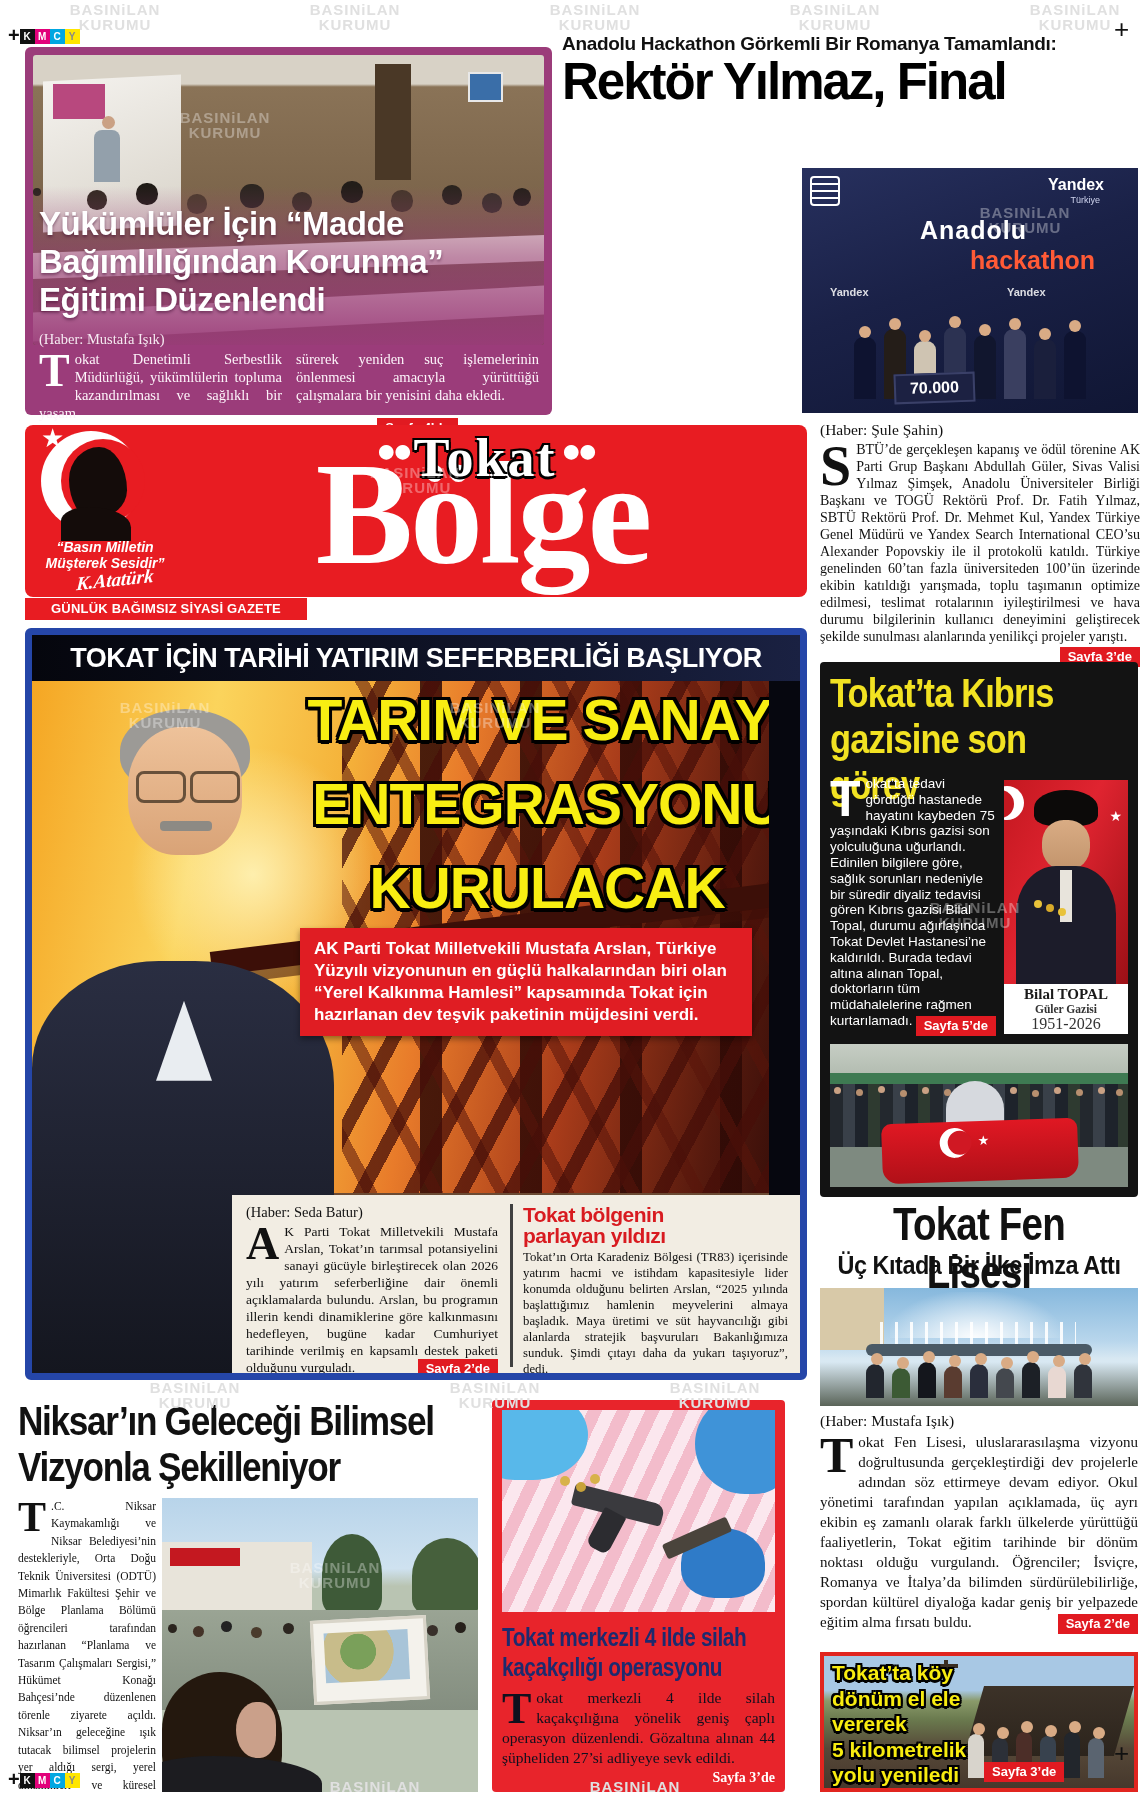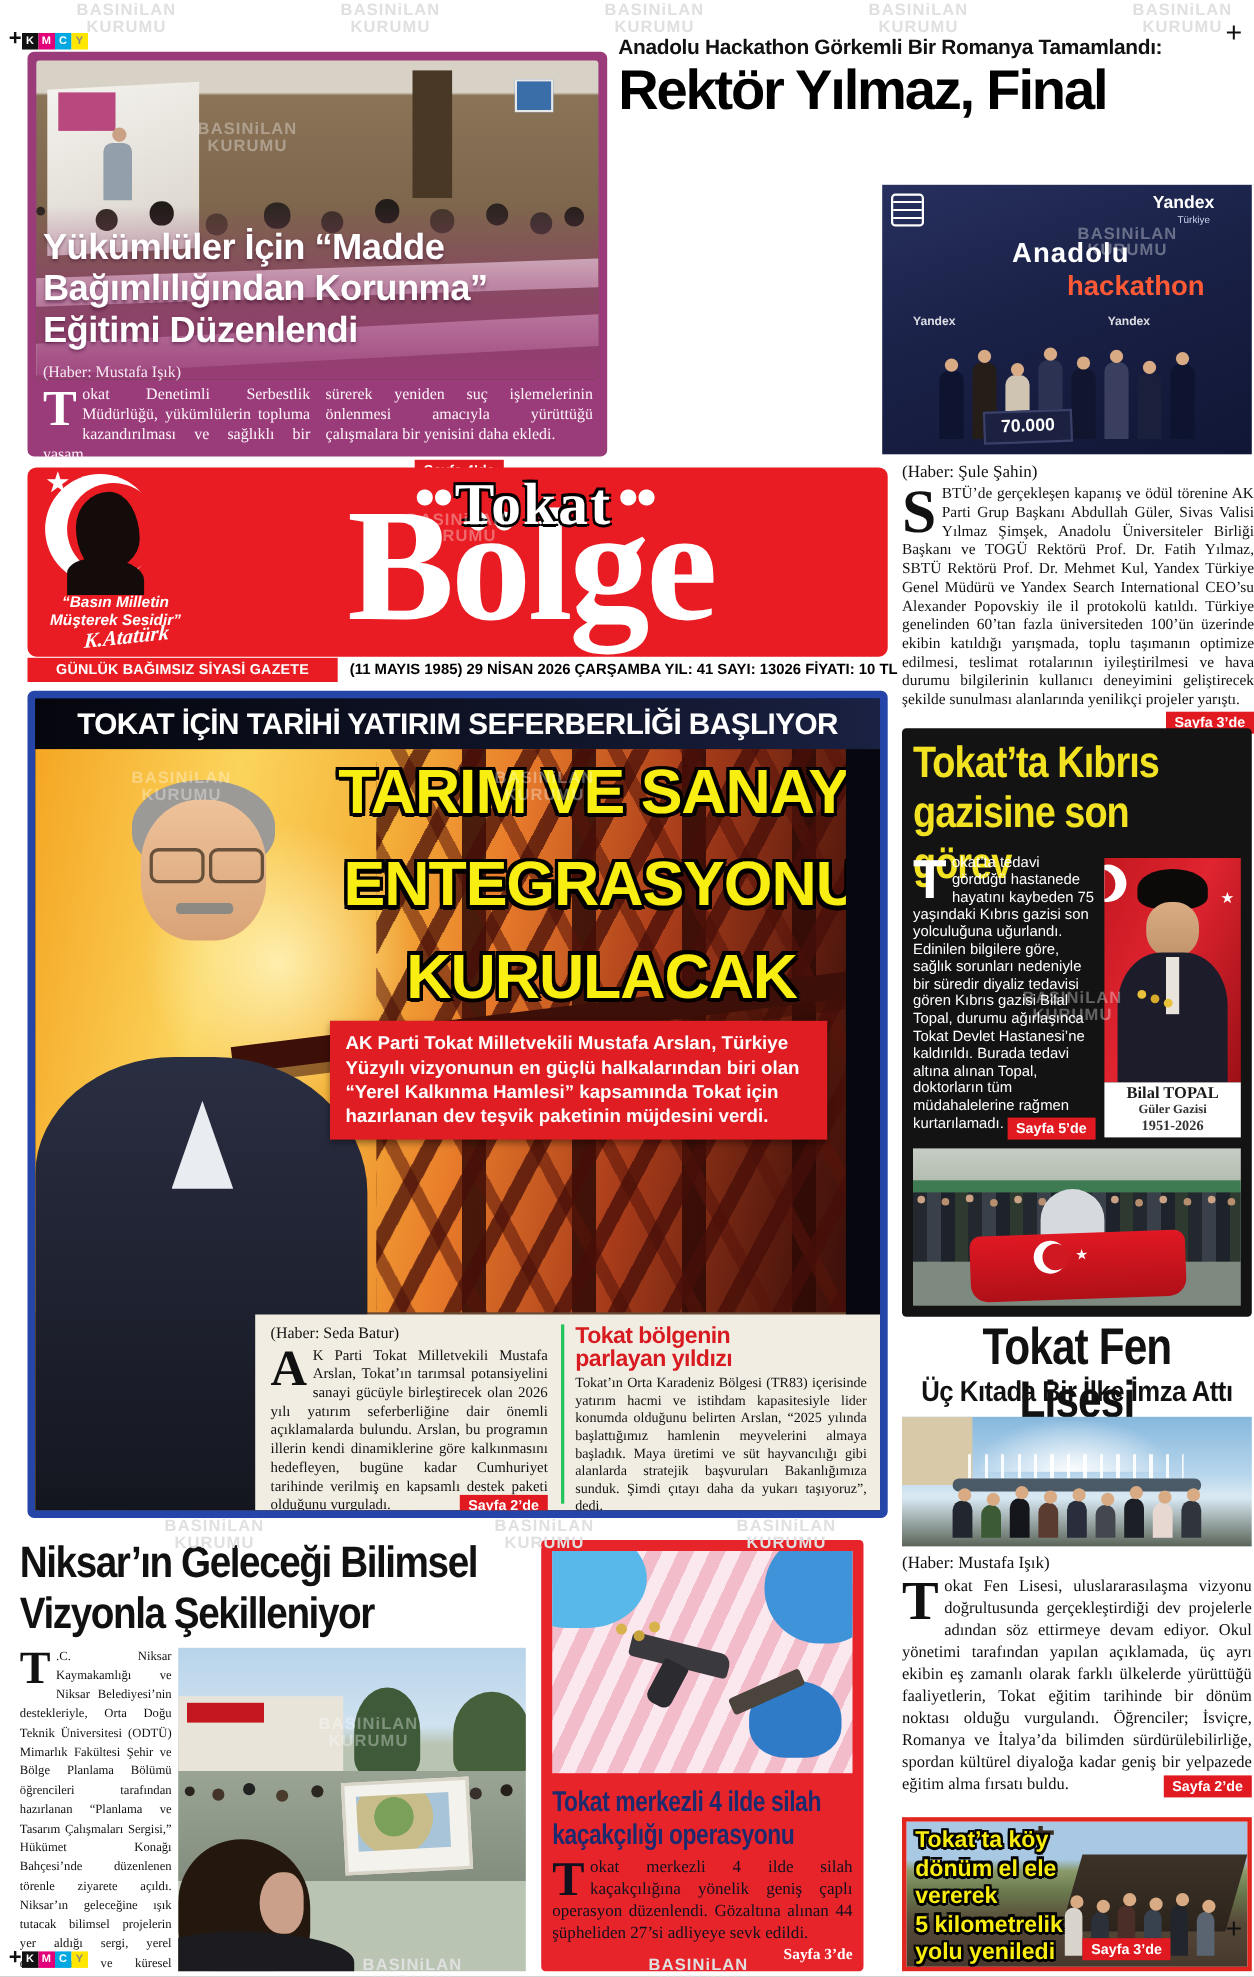--- a/index.html
+++ b/index.html
@@ -118,21 +118,20 @@
     </div>
     <div class="abs serif" style="left:30px;top:144px;width:120px;text-align:center;color:#fff;font-style:italic;font-weight:700;font-size:19px;transform:rotate(-6deg) skewX(-10deg);">K.Atatürk</div>
     <div class="abs" style="left:150px;top:2px;width:620px;text-align:center;z-index:2;">
       <span style="color:#fff;font-size:34px;letter-spacing:-4px;vertical-align:14px;">●●</span>
       <span class="serif" style="font-weight:900;font-size:54px;color:#fff;letter-spacing:2px;text-shadow:-2px -2px 0 #000,2px -2px 0 #000,-2px 2px 0 #000,2px 2px 0 #000,0 3px 0 #000;">Tokat</span>
       <span style="color:#fff;font-size:34px;letter-spacing:-4px;vertical-align:14px;">●●</span>
     </div>
     <div class="abs serif" style="left:135px;top:16px;width:645px;text-align:center;font-weight:900;font-size:146px;line-height:1;letter-spacing:-3px;color:#fff;">Bölge</div>
   </div>
   <div class="abs" style="left:25px;top:598px;width:282px;height:22px;background:#e81c22;color:#fff;font-weight:800;font-size:13px;line-height:22px;text-align:center;letter-spacing:0.2px;z-index:1;">GÜNLÜK BAĞIMSIZ SİYASİ GAZETE</div>
-  <div class="abs nowrap" style="left:318px;top:598px;width:500px;height:22px;color:#000;font-weight:800;font-size:13.5px;line-height:22px;z-index:1;">(11 MAYIS 1985) 29 NİSAN 2026 ÇARŞAMBA YIL: 41 SAYI: 13026 FİYATI: 10 TL</div>
 
   <div class="abs" style="left:25px;top:628px;width:782px;height:752px;border:7px solid #2546a8;border-radius:6px;background:#06070f;box-sizing:border-box;z-index:1;overflow:hidden;">
     <div style="height:46px;background:linear-gradient(90deg,#05060d,#12172e 70%,#1a2142);color:#fff;font-weight:800;font-size:27px;line-height:46px;text-align:center;letter-spacing:-0.5px;">TOKAT İÇİN TARİHİ YATIRIM SEFERBERLİĞİ BAŞLIYOR</div>
     <div class="abs" style="left:0;top:46px;width:737px;bottom:0;background:linear-gradient(100deg,#f5a623 0%,#fbd45c 22%,#f5b33a 38%,#e87b2a 52%,#a93c1a 70%,#571a0e 88%,#2e0b08 100%);overflow:hidden;">
       <div class="abs" style="left:12%;top:8%;width:36%;height:40%;background:radial-gradient(ellipse at center,rgba(255,246,190,.85) 0%,rgba(255,246,190,0) 65%);"></div>
       <div class="abs" style="right:0;top:0;width:58%;height:100%;background:repeating-linear-gradient(118deg,rgba(60,10,6,0) 0 30px,rgba(70,14,8,.75) 30px 44px),repeating-linear-gradient(62deg,rgba(60,10,6,0) 0 46px,rgba(88,20,10,.55) 46px 58px),repeating-linear-gradient(90deg,rgba(40,8,5,0) 0 78px,rgba(45,9,5,.85) 78px 100px);"></div>
       <div class="abs" style="left:24%;top:34%;width:80%;height:24px;background:#3c0f08;transform:rotate(-7deg);box-shadow:0 10px 0 rgba(60,15,8,.55);"></div>
       <div class="abs" style="left:0;bottom:0;width:100%;height:26%;background:linear-gradient(180deg,#6b4a33,#46301f);"></div>
       <div class="abs" style="left:0;top:4%;width:302px;height:96%;">
         <div class="abs" style="left:88px;top:0;width:130px;height:84px;background:#9c9a96;border-radius:50% 50% 42% 42%;"></div>
@@ -151,21 +150,21 @@
       <div class="abs" style="left:268px;top:247px;width:424px;background:#e01d23;padding:10px 14px;color:#fff;font-weight:700;font-size:17px;line-height:22px;box-shadow:0 3px 6px rgba(0,0,0,.4);">AK Parti Tokat Milletvekili Mustafa Arslan, Türkiye Yüzyılı vizyonunun en güçlü halkalarından biri olan “Yerel Kalkınma Hamlesi” kapsamında Tokat için hazırlanan dev teşvik paketinin müjdesini verdi.</div>
     </div>
     <div class="abs" style="left:200px;bottom:0;width:568px;height:178px;background:#f2ede3;box-sizing:border-box;padding:9px 12px 6px 14px;display:flex;gap:12px;">
       <div style="width:252px;">
         <div class="serif" style="font-size:14.5px;">(Haber: Seda Batur)</div>
         <div class="serif just" style="font-size:13.5px;line-height:17px;margin-top:2px;">
           <span class="dropcap" style="font-size:46px;">A</span><span>K Parti Tokat Milletvekili Mustafa Arslan, Tokat’ın tarımsal potansiyelini sanayi gücüyle birleştirecek olan 2026 yılı yatırım seferberliğine dair önemli açıklamalarda bulundu. Arslan, bu programın illerin kendi dinamiklerine göre kalkınmasını hedefleyen, bugüne kadar Cumhuriyet tarihinde verilmiş en kapsamlı destek paketi olduğunu vurguladı.</span>
           <span class="pg" style="float:right;">Sayfa 2’de</span>
         </div>
       </div>
-      <div style="flex:1;border-left:3px solid #22c55e;padding-left:10px;">
+      <div style="flex:1;border-left:3px solid #404040;padding-left:10px;">
         <div style="font-weight:800;font-size:21px;line-height:21px;color:#d81b20;letter-spacing:-0.5px;">
           <div>Tokat bölgenin</div>
           <div>parlayan yıldızı</div>
         </div>
         <div class="serif just" style="font-size:12.8px;line-height:16px;margin-top:3px;">Tokat’ın Orta Karadeniz Bölgesi (TR83) içerisinde yatırım hacmi ve istihdam kapasitesiyle lider konumda olduğunu belirten Arslan, “2025 yılında başlattığımız hamlenin meyvelerini almaya başladık. Maya üretimi ve süt hayvancılığı gibi alanlarda stratejik başvuruları Bakanlığımıza sunduk. Şimdi çıtayı daha da yukarı taşıyoruz”, dedi.</div>
       </div>
     </div>
   </div>
 
   <div class="abs" style="left:820px;top:662px;width:318px;height:535px;background:#131313;border-radius:4px;z-index:1;">
@@ -183,21 +182,21 @@
       <div class="abs" style="right:6px;top:28px;color:#fff;font-size:14px;">★</div>
       <div class="abs" style="left:30px;top:10px;width:64px;height:36px;background:#0c0a09;border-radius:50% 50% 30% 30%;"></div>
       <div class="abs" style="left:38px;top:40px;width:48px;height:50px;background:linear-gradient(#d9ac84,#c2946c);border-radius:45%;"></div>
       <div class="abs" style="left:12px;top:86px;width:100px;height:120px;background:#1c1c2a;border-radius:40% 40% 0 0;"></div>
       <div class="abs" style="left:56px;top:90px;width:12px;height:52px;background:#e8e4dc;"></div>
       <div class="abs" style="left:30px;top:120px;width:8px;height:8px;border-radius:50%;background:#e8c23a;box-shadow:12px 4px 0 #d8aa2a,24px 8px 0 #e8c23a;"></div>
     </div>
     <div class="abs serif" style="left:184px;top:322px;width:124px;height:50px;background:#fff;text-align:center;padding-top:2px;box-sizing:border-box;">
       <div style="font-weight:700;font-size:15px;color:#1a1a1a;">Bilal TOPAL</div>
       <div style="font-weight:700;font-size:11.5px;color:#333;">Güler Gazisi</div>
-      <div style="font-weight:700;font-size:13px;color:#333;">1951-2026</div>
+      <div style="font-weight:400;font-size:16px;color:#333;">1951-2026</div>
     </div>
     <div class="abs" style="left:10px;top:382px;width:298px;height:143px;overflow:hidden;background:linear-gradient(180deg,#c6cdc4 0%,#b2bcb0 22%,#7e8a80 30%);">
       <div class="abs" style="left:0;top:20%;width:100%;height:9%;background:#3e7a52;"></div>
       <div class="abs" style="left:0;top:28%;width:100%;height:44%;background:repeating-linear-gradient(90deg,#23282e 0 13px,#394049 13px 25px,#1e232b 25px 38px,#2e3a30 38px 50px);"></div>
       <div class="abs" style="left:4px;top:30%;width:7px;height:7px;border-radius:50%;background:#c9a184;box-shadow:22px 2px 0 #b78f6f,44px -1px 0 #caa184,66px 3px 0 #b78f6f,88px 0 0 #caa184,110px 2px 0 #b78f6f,132px -1px 0 #caa184,154px 2px 0 #b78f6f,176px 0 0 #caa184,198px 3px 0 #b78f6f,220px 0 0 #caa184,242px 2px 0 #b78f6f,264px 0 0 #caa184,282px 2px 0 #b78f6f;"></div>
       <div class="abs" style="left:116px;top:26%;width:58px;height:56px;background:#d6d9de;border-radius:50% 50% 24% 24%;"></div>
       <div class="abs" style="left:52px;bottom:4%;width:196px;height:42%;background:linear-gradient(#e01823,#b01018);border-radius:10px 10px 16px 16px;transform:rotate(-2deg);">
         <div class="abs" style="left:58px;top:6px;width:30px;height:30px;border-radius:50%;background:#fff;"></div>
         <div class="abs" style="left:66px;top:9px;width:24px;height:24px;border-radius:50%;background:#d01823;"></div>
         <div class="abs" style="left:96px;top:12px;color:#fff;font-size:13px;">★</div>

